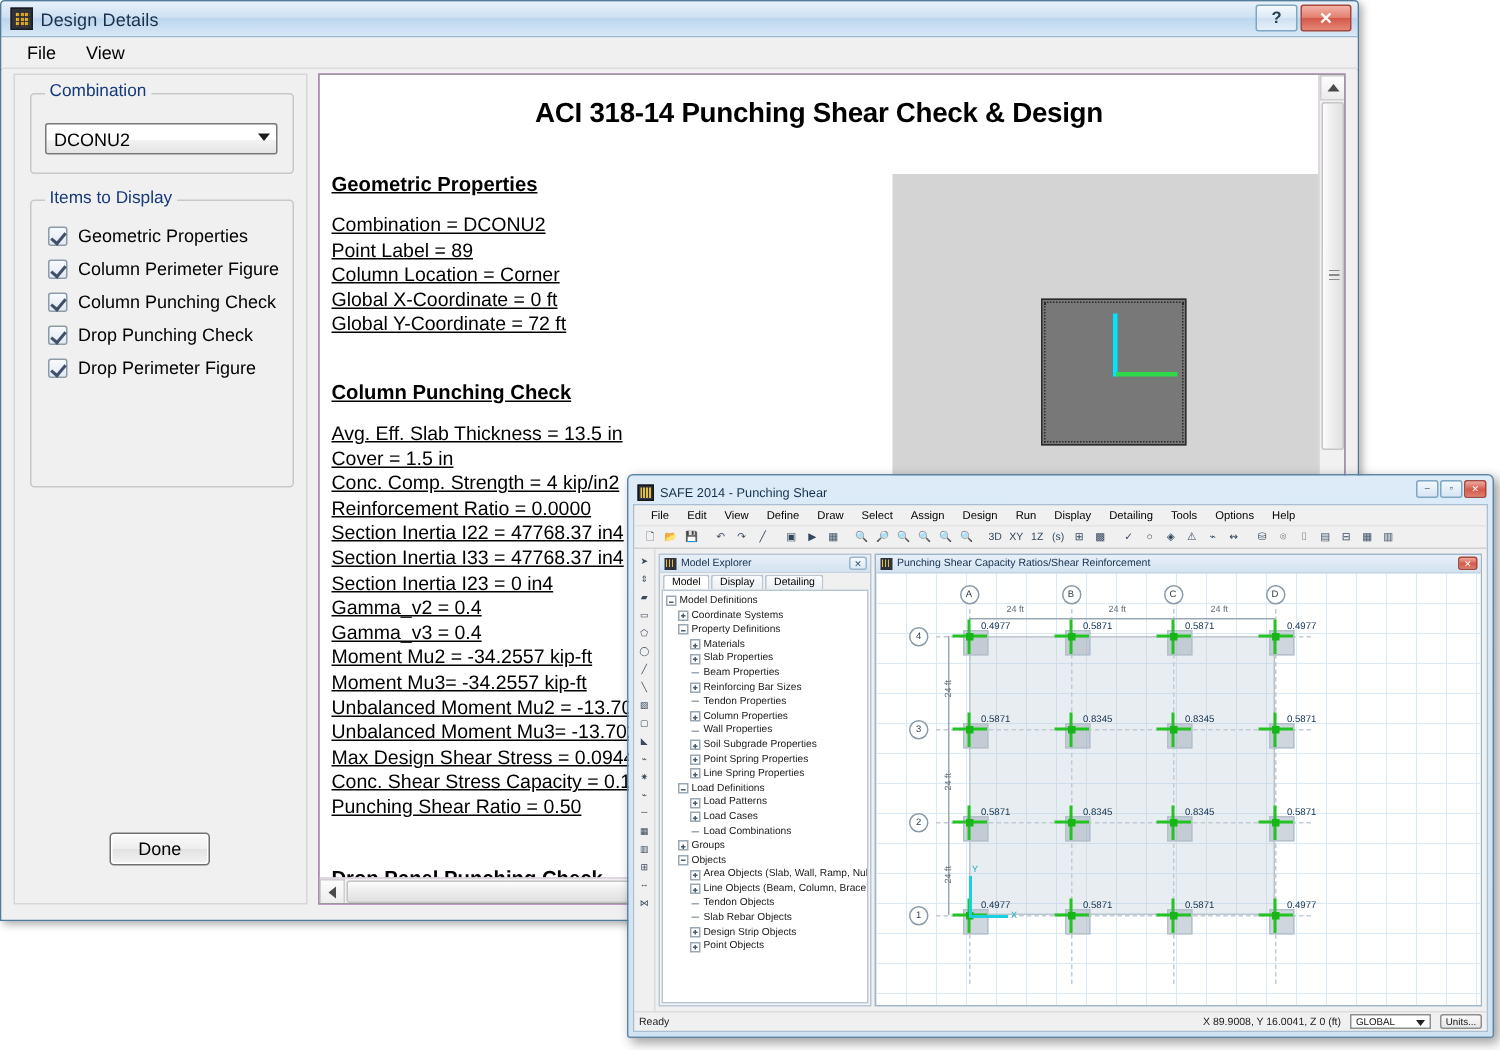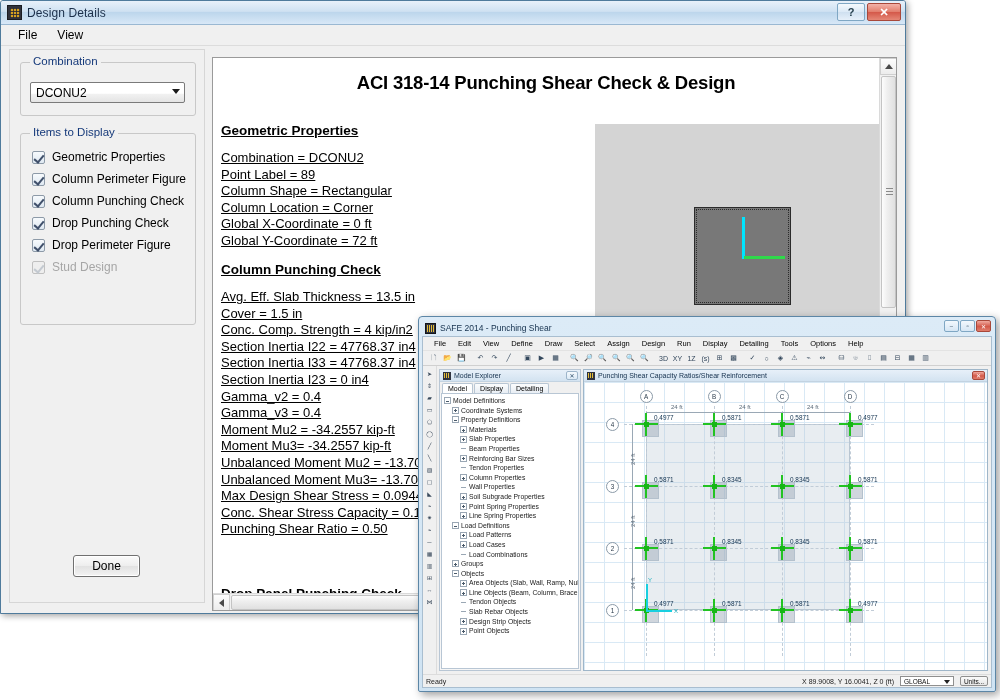--- a/index.html
+++ b/index.html
@@ -102,21 +102,21 @@
   #done-button {
     position:absolute; left:63px; top:505px; width:67px; height:22px;
     border:1px solid #707070; border-radius:3px;
     background:linear-gradient(to bottom,#fbfbfb,#eeeeee 48%,#e2e2e2 52%,#f3f3f3);
     font-size:12px; color:#000; display:flex;align-items:center;justify-content:center;
     box-shadow:0 0 0 1px #ffffff inset;
   }
 
   
   #dd-report-wrap {
-    position:absolute; left:211px; top:10px; right:8px; height:554px;
+    position:absolute; left:211px; top:2px; right:8px; height:554px;
     background:#d946ef; border:1px solid #9a9a9a;
     overflow:hidden;
   }
   #report-page { position:absolute; left:0; top:0; right:17px; bottom:17px; background:#fff; overflow:hidden;}
   #report-title {
     text-align:center; font-size:18.5px; font-weight:bold; color:#000;
     margin-top:14px; letter-spacing:-.2px;
   }
   .rep-head {
     font-size:13.5px; font-weight:bold; color:#000; text-decoration:underline;
@@ -349,50 +349,46 @@
                 <div class="chk-label">Column Punching Check</div>
               </div>
               <div class="chk-row">
                 <div class="chk-box checked"></div>
                 <div class="chk-label">Drop Punching Check</div>
               </div>
               <div class="chk-row">
                 <div class="chk-box checked"></div>
                 <div class="chk-label">Drop Perimeter Figure</div>
               </div>
-              <div class="chk-row">
-                <div class="chk-box checked disabled"></div>
-                <div class="chk-label disabled">Stud Design</div>
-              </div>
             </div>
         </div>
 
         <div id="done-button">Done</div>
       </div>
 
       <div id="dd-report-wrap">
         <div id="report-page">
 
           <div id="report-title">ACI 318-14 Punching Shear Check &amp; Design</div>
 
           <div id="geo-head" class="rep-head">Geometric Properties</div>
           <div id="geo-lines">
               <div class="rep-line">Combination = DCONU2</div>
               <div class="rep-line">Point Label = 89</div>
-              <div class="rep-line">Column Shape = Rectangular</div>
               <div class="rep-line">Column Location = Corner</div>
               <div class="rep-line">Global X-Coordinate = 0 ft</div>
               <div class="rep-line">Global Y-Coordinate = 72 ft</div>
             </div>
 
           <div id="col-head" class="rep-head">Column Punching Check</div>
           <div id="col-lines">
               <div class="rep-line">Avg. Eff. Slab Thickness = 13.5 in</div>
               <div class="rep-line">Cover = 1.5 in</div>
               <div class="rep-line">Conc. Comp. Strength = 4 kip/in2</div>
+              <div class="rep-line">Reinforcement Ratio = 0.0000</div>
               <div class="rep-line">Section Inertia I22 = 47768.37 in4</div>
               <div class="rep-line">Section Inertia I33 = 47768.37 in4</div>
               <div class="rep-line">Section Inertia I23 = 0 in4</div>
               <div class="rep-line">Gamma_v2 = 0.4</div>
               <div class="rep-line">Gamma_v3 = 0.4</div>
               <div class="rep-line">Moment Mu2 = -34.2557 kip-ft</div>
               <div class="rep-line">Moment Mu3= -34.2557 kip-ft</div>
               <div class="rep-line">Unbalanced Moment Mu2 = -13.7023 kip-ft</div>
               <div class="rep-line">Unbalanced Moment Mu3= -13.7023 kip-ft</div>
               <div class="rep-line">Max Design Shear Stress = 0.0944 kip/in2</div>

